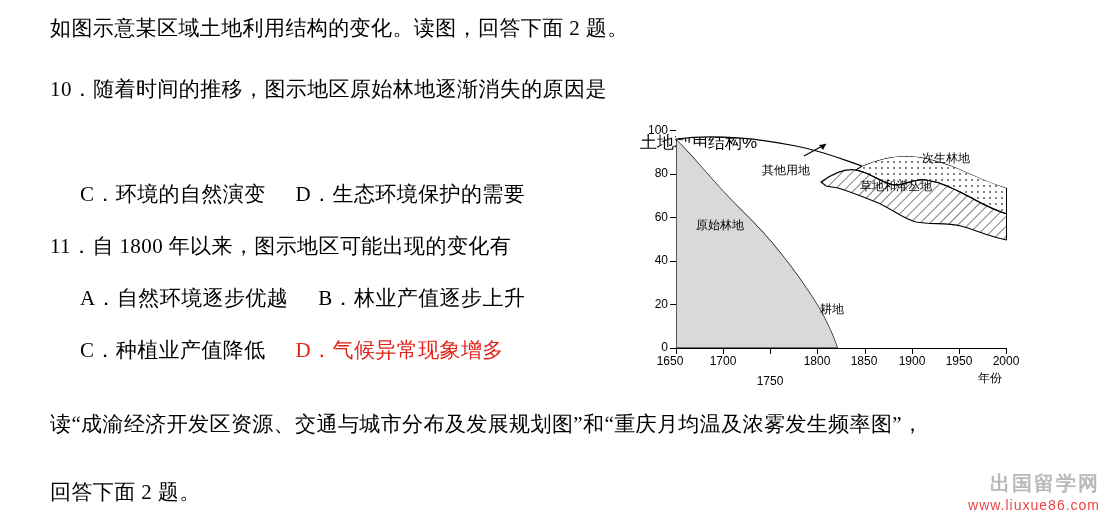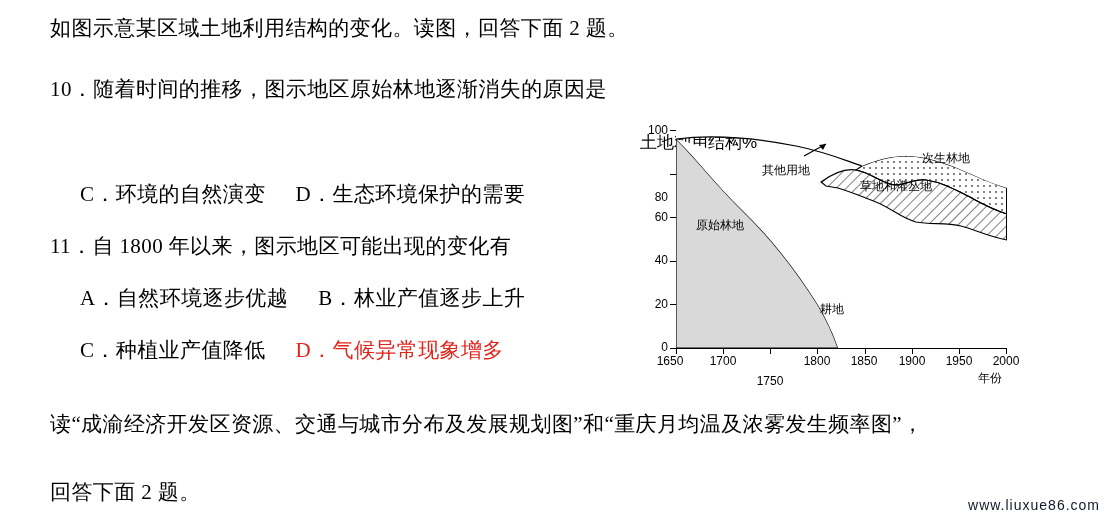--- a/index.html
+++ b/index.html
@@ -143,21 +143,21 @@
     color: #b9b9b9;
     letter-spacing: 2px;
     font-weight: bold;
   }
   .watermark2 {
     position: absolute;
     right: 18px;
     top: 497px;
     font-size: 14px;
     font-family: "Liberation Sans", sans-serif;
-    color: #0f172a;
+    color: #ef4444;
     letter-spacing: 1px;
   }
 </style>
 </head>
 <body>
 
 <div class="page">
 
   <div class="line intro">如图示意某区域土地利用结构的变化。读图，回答下面 2 题。</div>
 
@@ -174,21 +174,21 @@
   <div class="figure">
     <div class="fig-ylabel">土地利用结构%</div>
     <div class="fig-xlabel">年份</div>
 
     <div class="plot"></div>
     <div class="plot-frame-right"></div>
     <div class="plot-frame-top"></div>
 
     <div class="ytick" style="top:11px;">100</div>
     <div class="ytickmark" style="top:18px;"></div>
-    <div class="ytick" style="top:54px;margin-top:24px;">80</div>
+    <div class="ytick" style="top:54px;">80</div>
     <div class="ytickmark" style="top:61.6px;"></div>
     <div class="ytick" style="top:98px;">60</div>
     <div class="ytickmark" style="top:105.2px;"></div>
     <div class="ytick" style="top:141px;">40</div>
     <div class="ytickmark" style="top:148.8px;"></div>
     <div class="ytick" style="top:185px;">20</div>
     <div class="ytickmark" style="top:192.4px;"></div>
     <div class="ytick" style="top:228px;">0</div>
     <div class="ytickmark" style="top:236px;"></div>
 
@@ -235,14 +235,15 @@
       <path d="M150,14 L143,15 L147,20 Z" fill="#000"></path>
     </svg>
 
     <div class="region-label" style="left:64px; top:105px;">原始林地</div>
     <div class="region-label" style="left:94px; top:50px;margin-left:36px;">其他用地</div>
     <div class="region-label" style="left:188px; top:165px;margin-top:24px;">耕地</div>
     <div class="region-label" style="left:228px; top:66px;">草地和灌丛地</div>
     <div class="region-label" style="left:290px; top:38px;">次生林地</div>
   </div>
 
+  <div class="watermark1">出国留学网</div>
   <div class="watermark2">www.liuxue86.com</div>
 </div>
 
 </body></html>

